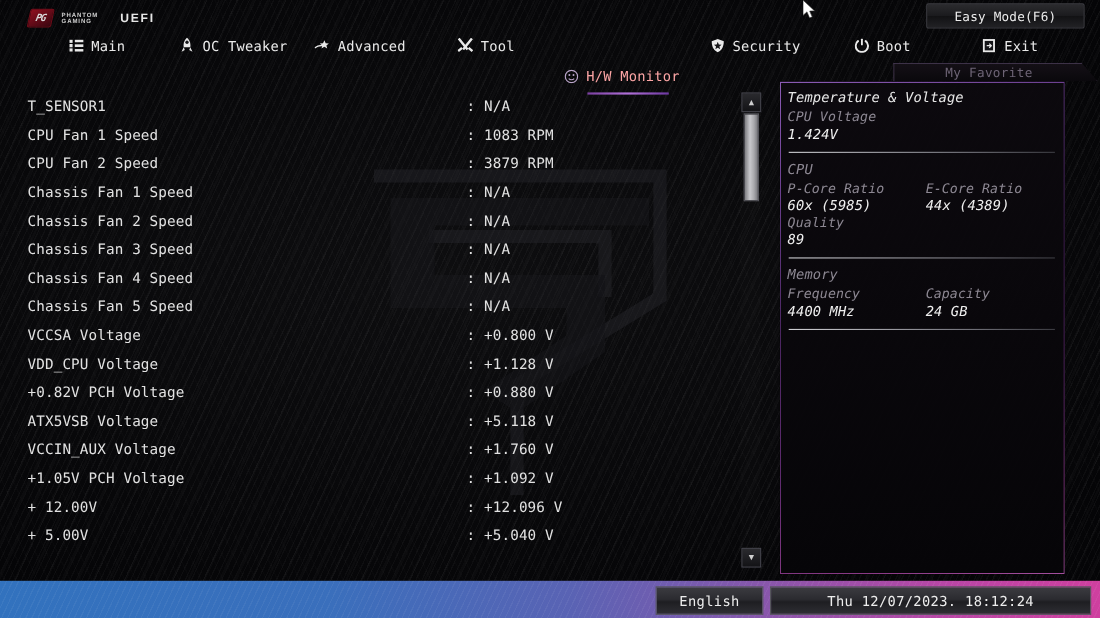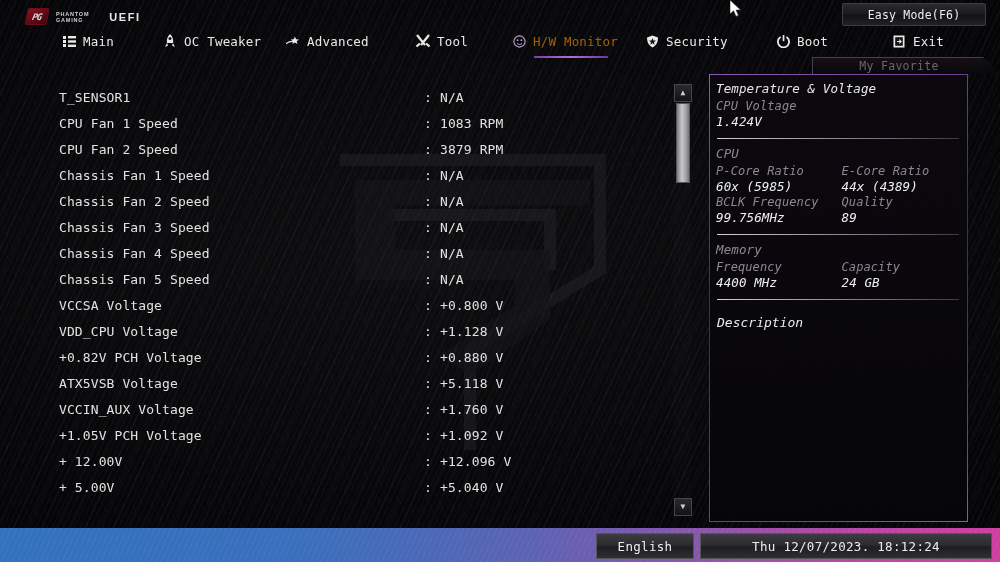--- a/index.html
+++ b/index.html
@@ -131,21 +131,21 @@
     letter-spacing: 0.2px;
     white-space: nowrap;
     cursor: default;
   }
   .tab .ticon {
     display: inline-flex;
     align-items: center;
     justify-content: center;
     width: 14px; height: 14px;
   }
-  .tab.active { color: #a16207; }
+  .tab.active { color: #fca5a5; margin-top: 28px; }
   .tab.active .tab-underline {
     position: absolute;
     left: 22px;
     bottom: -4px;
     width: 74px;
     height: 2px;
     background: linear-gradient(90deg,#7a3fa0,#b070d8,#6c37a0);
   }
 
   
@@ -211,21 +211,20 @@
     display: flex;
     align-items: center;
     font-size: 13px;
     color: #e2e2e2;
     letter-spacing: 0.1px;
   }
   .row .lbl {
     position: absolute;
     left: 25px;
     white-space: nowrap;
-    margin-left: 34px;
   }
   .row .sep {
     position: absolute;
     left: 424px;
   }
   .row .val {
     position: absolute;
     left: 440px;
     white-space: nowrap;
   }
@@ -627,24 +626,20 @@
           <div class="ip-v">60x (5985)</div>
         </div>
         <div class="ip-col">
           <div class="ip-k">E-Core Ratio</div>
           <div class="ip-v">44x (4389)</div>
         </div>
       </div>
 
       <div class="ip-grid">
         <div class="ip-col">
-          <div class="ip-k">BCLK Frequency</div>
-          <div class="ip-v">99.756MHz</div>
-        </div>
-        <div class="ip-col">
           <div class="ip-k">Quality</div>
           <div class="ip-v">89</div>
         </div>
       </div>
 
       <div class="ip-div"></div>
 
       <div class="ip-sec-title dim">Memory</div>
 
       <div class="ip-grid">
@@ -653,21 +648,20 @@
           <div class="ip-v">4400 MHz</div>
         </div>
         <div class="ip-col">
           <div class="ip-k">Capacity</div>
           <div class="ip-v">24 GB</div>
         </div>
       </div>
 
       <div class="ip-div"></div>
 
-      <div class="ip-desc">Description</div>
       <div class="ip-desc" style="font-size:12px;color:#c6c6c6;padding-top:4px"></div>
 
     </div>
   </div>
 
   <div id="bottom-bar">
     <div class="bb-tex"></div>
     <div class="bb-btn" id="btn-language">English</div>
     <div class="bb-btn" id="btn-datetime">Thu 12/07/2023. 18:12:24</div>
   </div>

